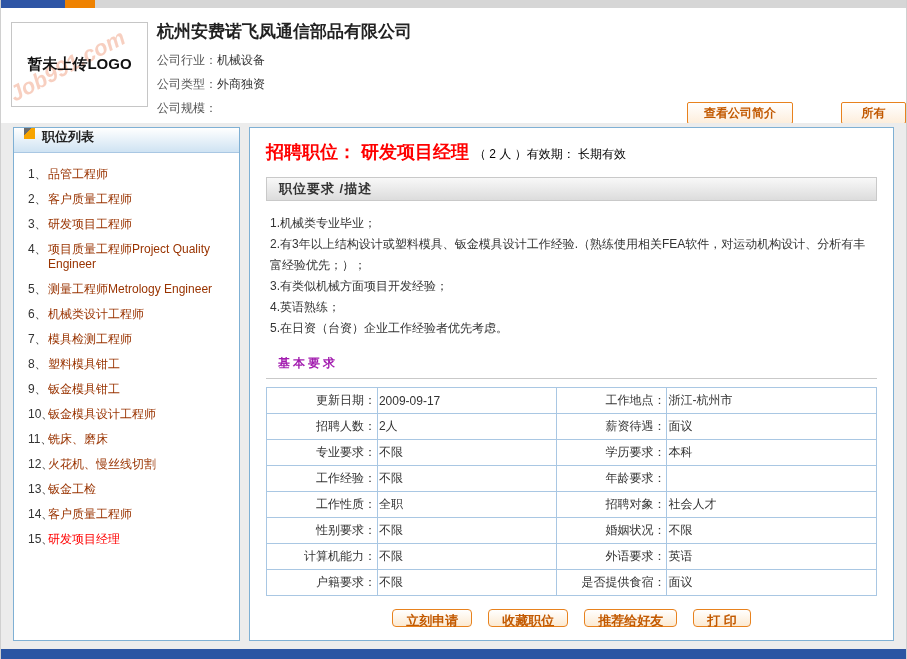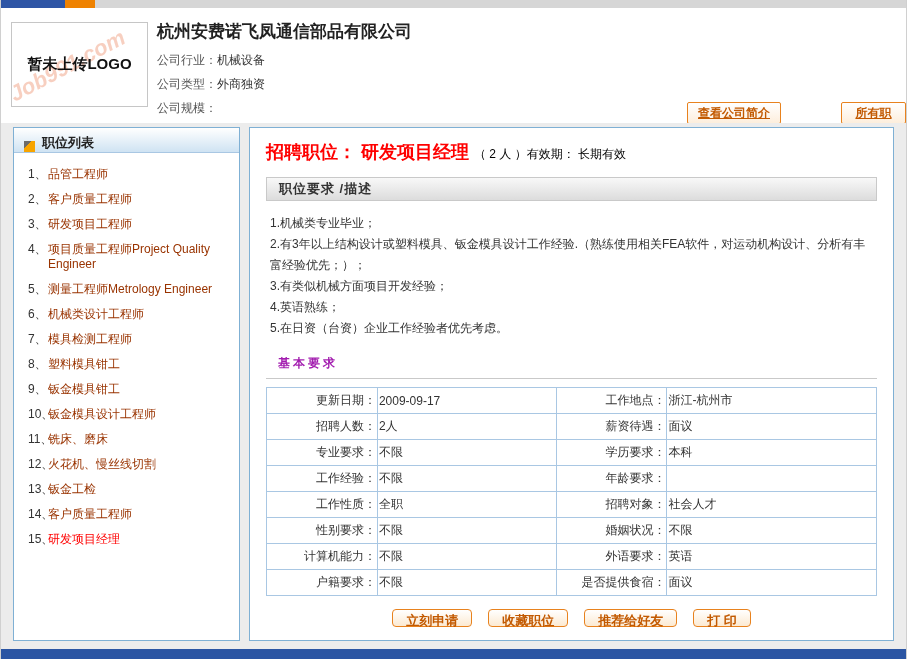--- a/index.html
+++ b/index.html
@@ -26,36 +26,36 @@
   .watermark {
     position:absolute; left:-8px; top:30px; transform:rotate(-28deg);
     font-size:22px; font-weight:bold; font-style:italic;
     color:#f2a98e; opacity:.55; white-space:nowrap; z-index:1;
   }
   .company-name { position:absolute; left:156px; top:12px; font-size:17px; font-weight:bold; color:#222; }
   .field { position:absolute; left:156px; font-size:12px; color:#333; }
   .field .lbl { color:#555;margin-top:12px; }
   .f1 { top:44px; } .f2 { top:68px; } .f3 { top:92px; }
   .hdr-btn {
-    position:absolute; top:94px; height:22px; line-height:20px; padding:0 10px;
+    position:absolute; top:94px; height:22px; line-height:20px; padding:0 16px;
     border:1px solid #e8821e; border-radius:2px; color:#c25900; font-weight:bold; font-size:12px;
-    background:linear-gradient(#ffffff,#fdeedc); cursor:pointer;text-decoration:underline;
+    background:linear-gradient(#ffffff,#fdeedc); cursor:pointer;
   }
   .btn-profile { left:686px; } .btn-alljobs { left:840px; }
 
   
   .main {
     position:absolute; top:123px; left:0; right:0; bottom:10px;
     background:#ececec; padding:4px 12px 0; display:flex; gap:9px;
   }
   .panel { background:#fff; border:1px solid #7fb0d4; height:514px; overflow:hidden; }
   .sidebar { width:227px; flex-shrink:0; }
   .sidebar-header {
     height:25px; background:linear-gradient(#ffffff,#cfe3f3);
-    border-bottom:1px solid #a9c7e3; display:flex; align-items:flex-end; gap:7px;
+    border-bottom:1px solid #a9c7e3; display:flex; align-items:flex-start; gap:7px;
     padding-left:10px; font-weight:bold; font-size:13px; color:#222;
   }
   .bullet-icon {
     width:11px; height:11px; display:inline-block;
     background:linear-gradient(135deg,#6b6b6b 0%,#6b6b6b 32%,#f7a400 32%);
   }
   .job-list { list-style:none; padding:9px 6px; }
   .job-item { display:flex; padding:5px 0; line-height:15px; }
   .job-num { width:28px; padding-left:8px; flex-shrink:0; color:#333; }
   .job-link { color:#993300; cursor:pointer; }

